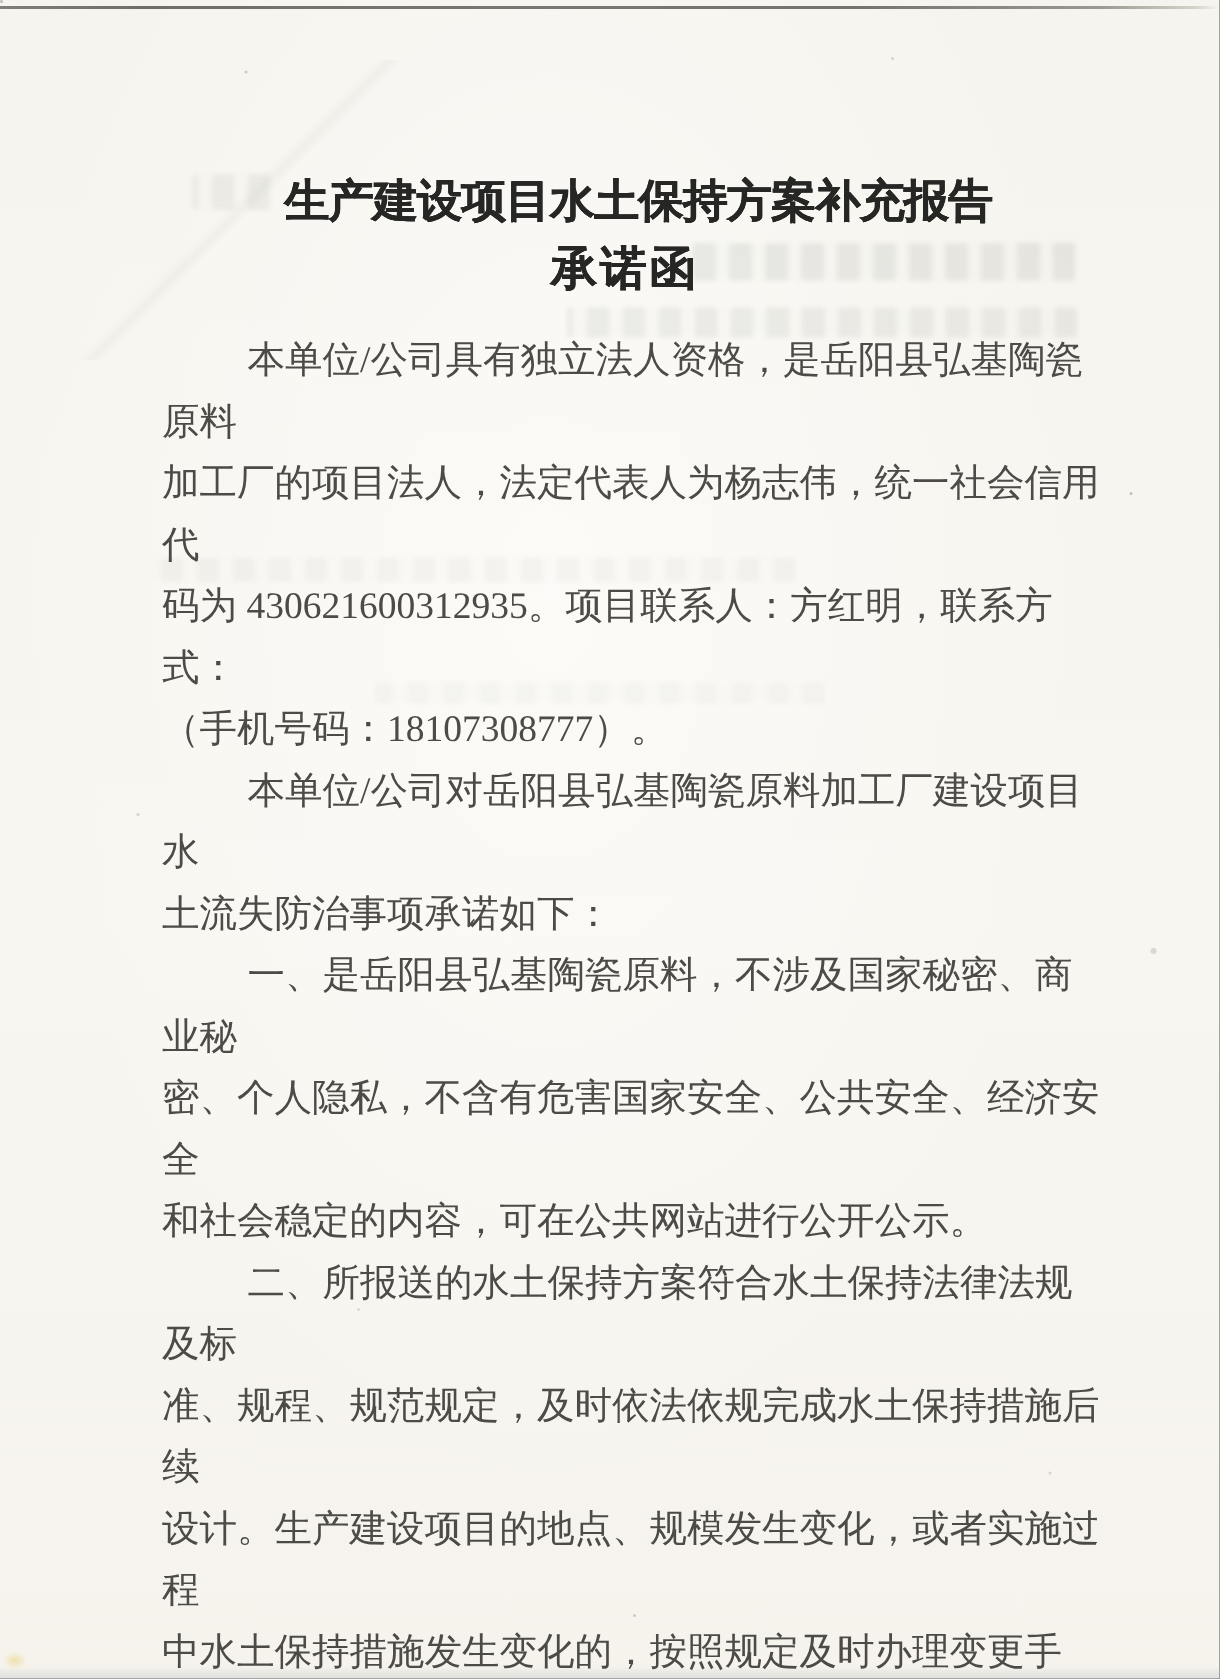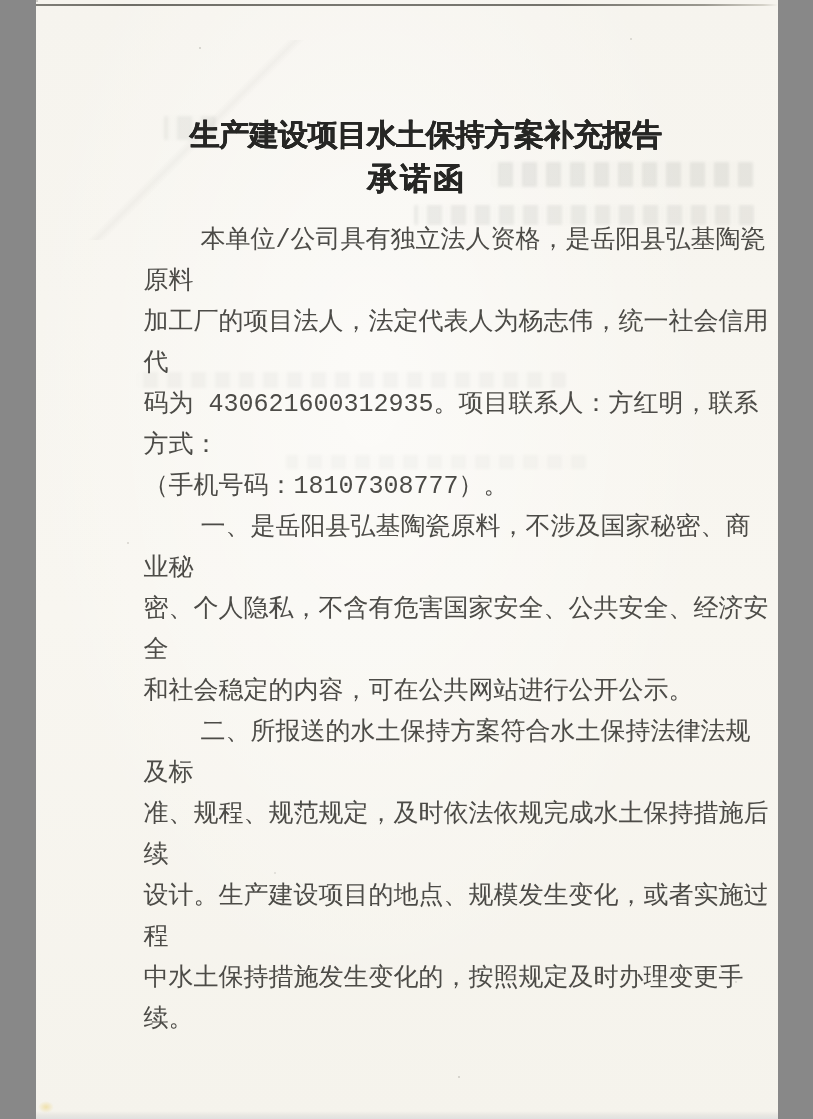--- a/index.html
+++ b/index.html
@@ -1,18 +1,18 @@
 <!DOCTYPE html>
 <html><head>
 <meta charset="utf-8">
 <style>
   html, body { margin: 0; padding: 0; background: #888; }
   .page {
     position: relative;
-    width: 742px;
+    width: 813px;
     height: 1119px;
     margin: 0 auto;
     overflow: hidden;
     background:
       radial-gradient(ellipse at 45% 35%, rgba(255,255,255,0.55) 0%, rgba(255,255,255,0) 60%),
       linear-gradient(180deg, #f6f4ee 0%, #f8f6f0 55%, #f5f3ec 100%);
     font-family: "Liberation Serif", "DejaVu Serif", serif;
   }
 
   
@@ -91,21 +91,20 @@
     position: absolute; top: 220px; left: 108px; width: 627px;
     color: #4c4b47;
     font-size: 25px;
     line-height: 41px;
   }
   .para {
     margin: 0;
     white-space: pre-line;
     text-indent: 57px;
     letter-spacing: 0;
-    font-family: Liberation Mono, monospace;
   }
 </style>
 </head>
 <body>
 
 <div class="page">
 
   <div class="scan-edge-top"></div>
   <div class="crease"></div>
 
@@ -118,20 +117,22 @@
   <div class="title-block">
     <div class="title-line1">生产建设项目水土保持方案补充报告</div>
     <div class="title-line2">承诺函</div>
   </div>
 
   <div class="body-text">
     <p class="para">本单位/公司具有独立法人资格，是岳阳县弘基陶瓷原料
 加工厂的项目法人，法定代表人为杨志伟，统一社会信用代
 码为 430621600312935。项目联系人：方红明，联系方式：
 （手机号码：18107308777）。</p>
+    <p class="para">本单位/公司对岳阳县弘基陶瓷原料加工厂建设项目水
+土流失防治事项承诺如下：</p>
     <p class="para">一、是岳阳县弘基陶瓷原料，不涉及国家秘密、商业秘
 密、个人隐私，不含有危害国家安全、公共安全、经济安全
 和社会稳定的内容，可在公共网站进行公开公示。</p>
     <p class="para">二、所报送的水土保持方案符合水土保持法律法规及标
 准、规程、规范规定，及时依法依规完成水土保持措施后续
 设计。生产建设项目的地点、规模发生变化，或者实施过程
 中水土保持措施发生变化的，按照规定及时办理变更手续。</p>
 
   </div>
 

